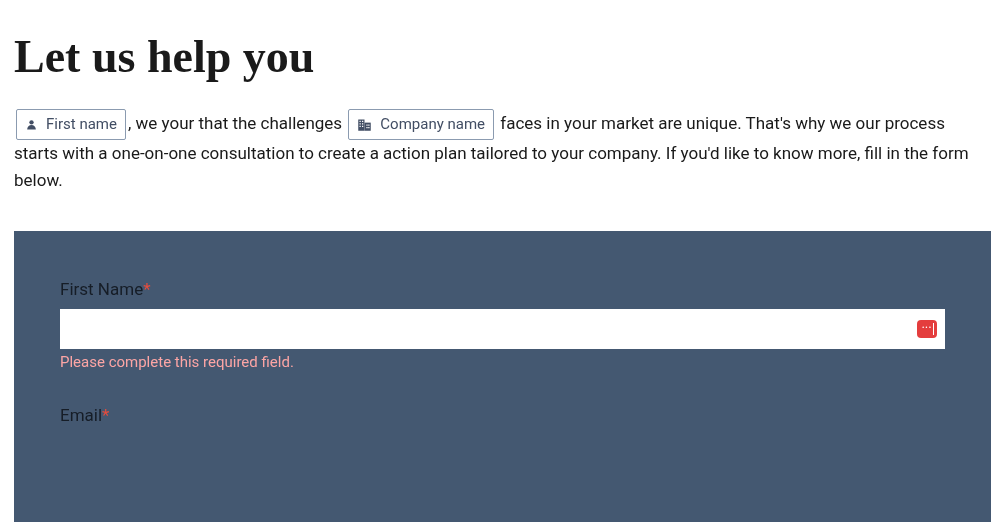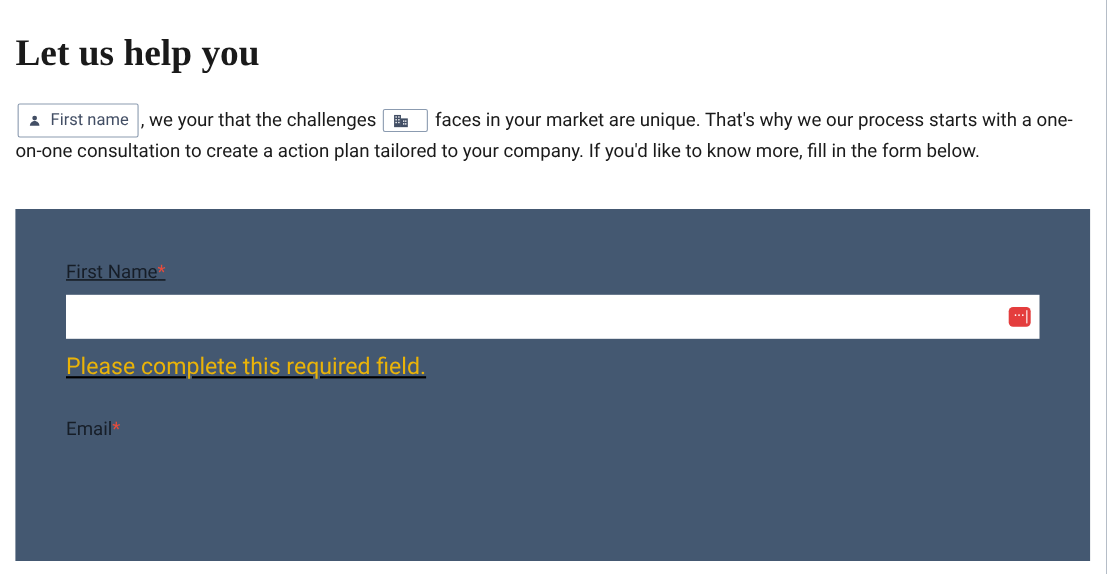--- a/index.html
+++ b/index.html
@@ -10,21 +10,21 @@
     body {
       font-family: -apple-system, BlinkMacSystemFont, 'Segoe UI', Roboto, Helvetica, Arial, sans-serif;
       background: #ffffff;
       width: 1006px;
       height: 522px;
       overflow: hidden;
     }
     .page-title {
       font-family: Georgia, 'Times New Roman', serif;
       font-weight: 700;
-      font-size: 34px;
+      font-size: 46px;
       color: #1a1a1a;
       margin: 30px 0 26px 14px;
     }
     .intro-paragraph {
       font-size: 17px;
       color: #1a1a1a;
       line-height: 1.55;
       margin: 0 14px 38px 14px;
     }
     .token {
@@ -98,27 +98,26 @@
     .autofill-badge::after {
       content: "";
       position: absolute;
       right: 3px;
       top: 3px;
       bottom: 3px;
       width: 1px;
       background: #ffffff;
     }
     .error-message {
-      color: #eab308;
-      font-size: 21px;
-      margin-top: 14px;
+      color: #fca5a5;
+      font-size: 15px;
+      margin-top: 4px;
     }
     .form-field.with-error {
       margin-bottom: 34px;
-      text-decoration: underline;
     }
     .form-field.last .form-label {
       margin-bottom: 0;
     }
   </style>
 </head>
 <body>
 
 <h1 class="page-title">Let us help you</h1>
 
@@ -141,20 +140,21 @@
         <rect x="4" y="8" width="2" height="2" fill="#fff"></rect>
         <rect x="8" y="8" width="2" height="2" fill="#fff"></rect>
         <rect x="4" y="12" width="2" height="2" fill="#fff"></rect>
         <rect x="8" y="12" width="2" height="2" fill="#fff"></rect>
         <rect x="15" y="10" width="2" height="2" fill="#fff"></rect>
         <rect x="18" y="10" width="2" height="2" fill="#fff"></rect>
         <rect x="15" y="14" width="2" height="2" fill="#fff"></rect>
         <rect x="18" y="14" width="2" height="2" fill="#fff"></rect>
       </svg>
     </span>
+    <span>Company name</span>
   </span><span> faces in your market are unique. That's why we our process starts with a one-on-one consultation to create a action plan tailored to your company. If you'd like to know more, fill in the form below.</span>
 </p>
 
 <div class="form-panel">
   <div class="form-field with-error">
     <label class="form-label">
       <span>First Name</span><span class="required-asterisk">*</span>
     </label>
     <div class="input-wrapper">
       <input type="text" class="text-input" value="" style="">

